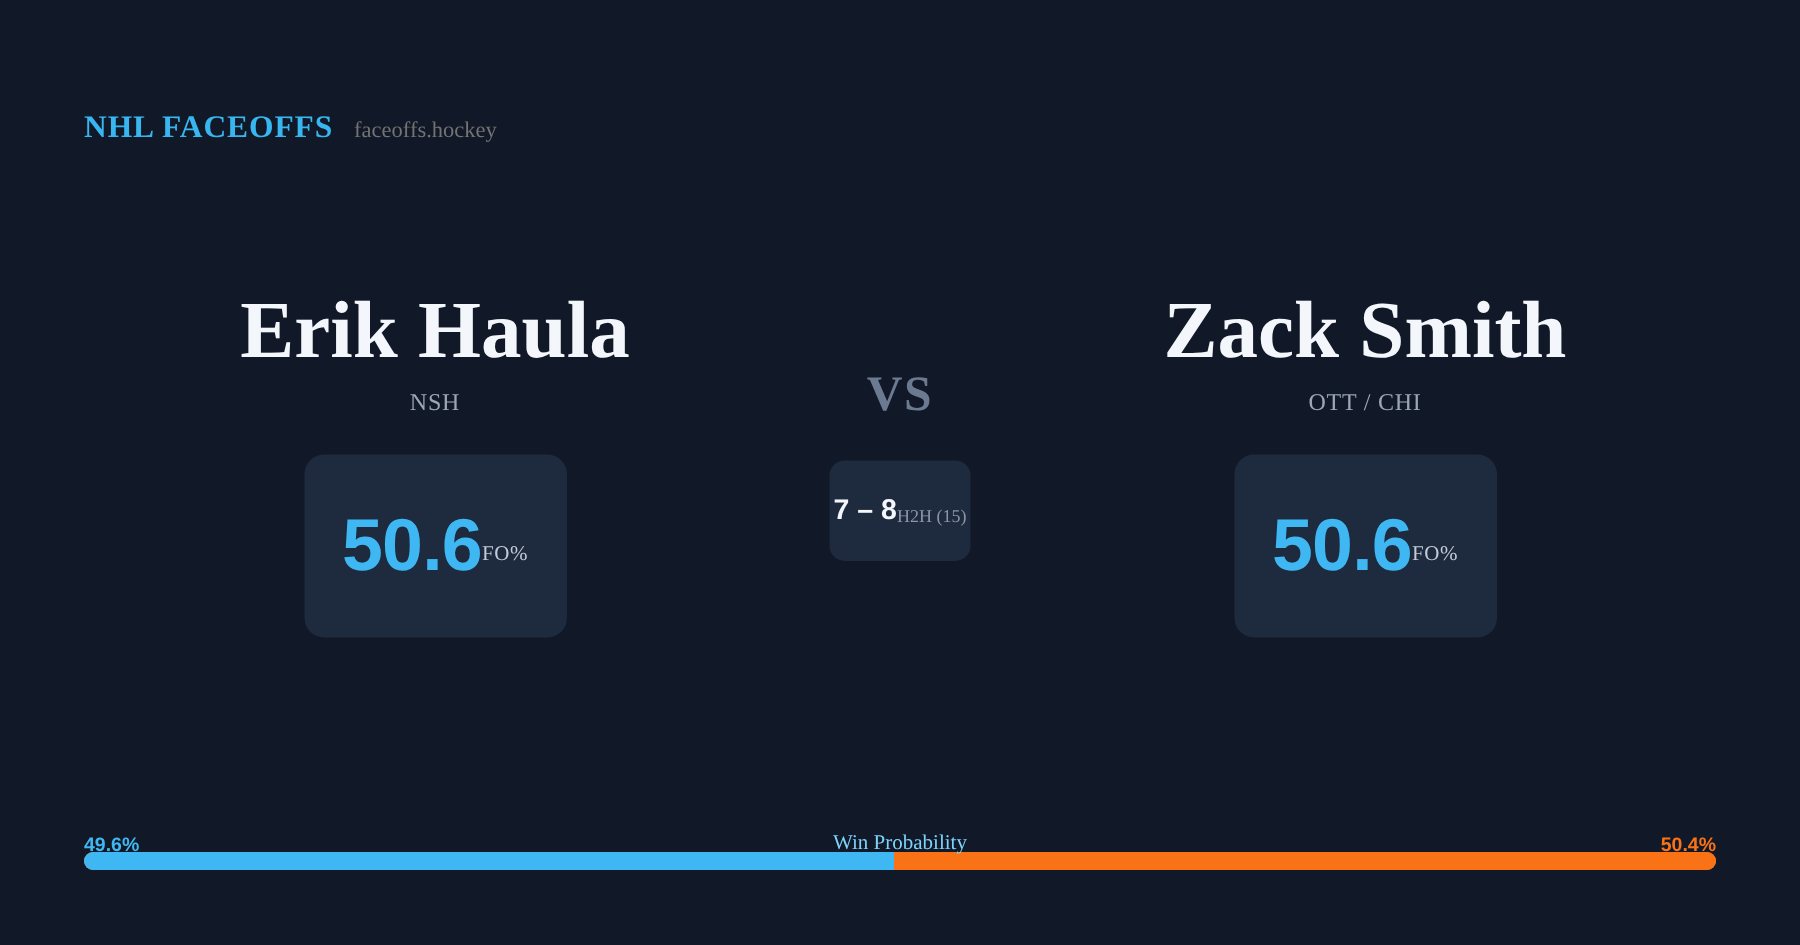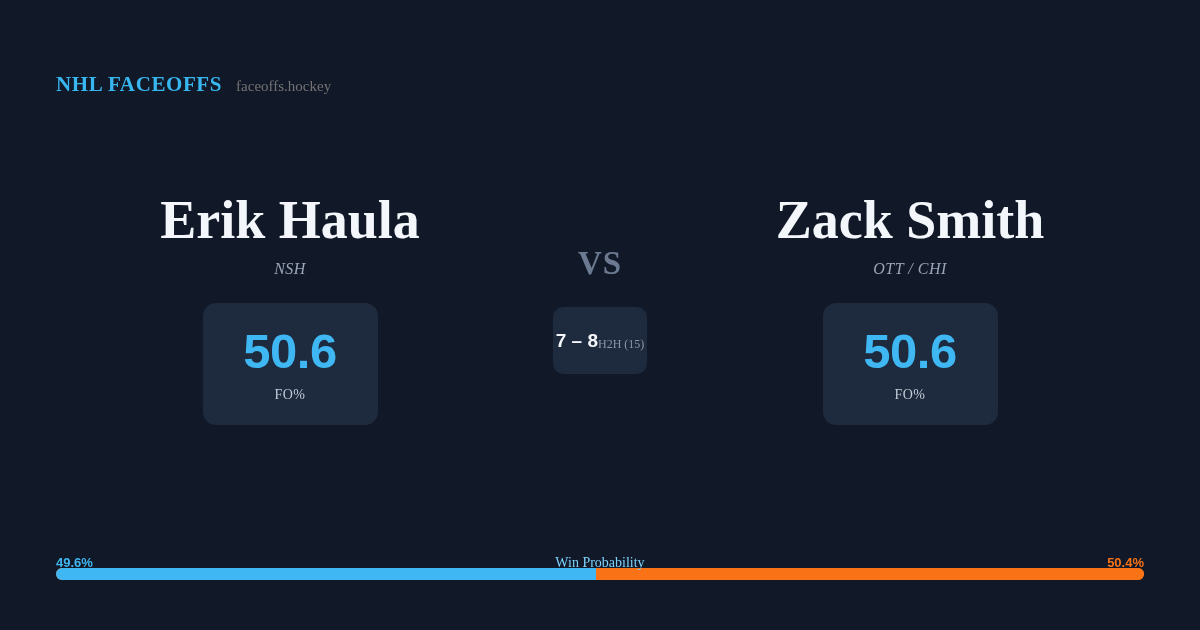--- a/index.html
+++ b/index.html
@@ -69,31 +69,29 @@
     white-space: nowrap;
   }
 
   .player-team {
     margin-top: 11px;
     font-family: "Liberation Serif", "DejaVu Serif", serif;
     font-size: 16px;
     letter-spacing: 0.5px;
     color: #9aa6b8;
     line-height: 1;
-    font-style: italic;
   }
 
   .stat-card {
     margin-top: 26px;
     width: 175px;
     height: 122px;
     background: #1e2a3d;
     border-radius: 13px;
     display: flex;
-    flex-direction: column;
     align-items: center;
     justify-content: center;
   }
 
   .stat-value {
     font-family: "Liberation Sans", "DejaVu Sans", sans-serif;
     font-weight: bold;
     font-size: 49px;
     color: #3fb7f2;
     line-height: 1;

